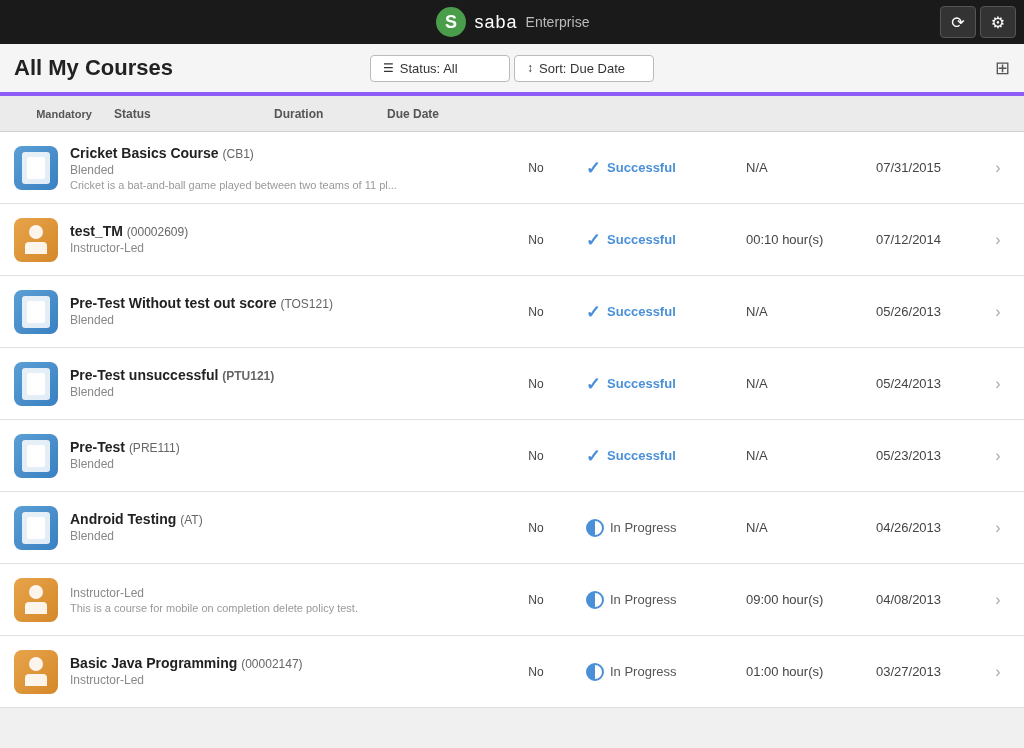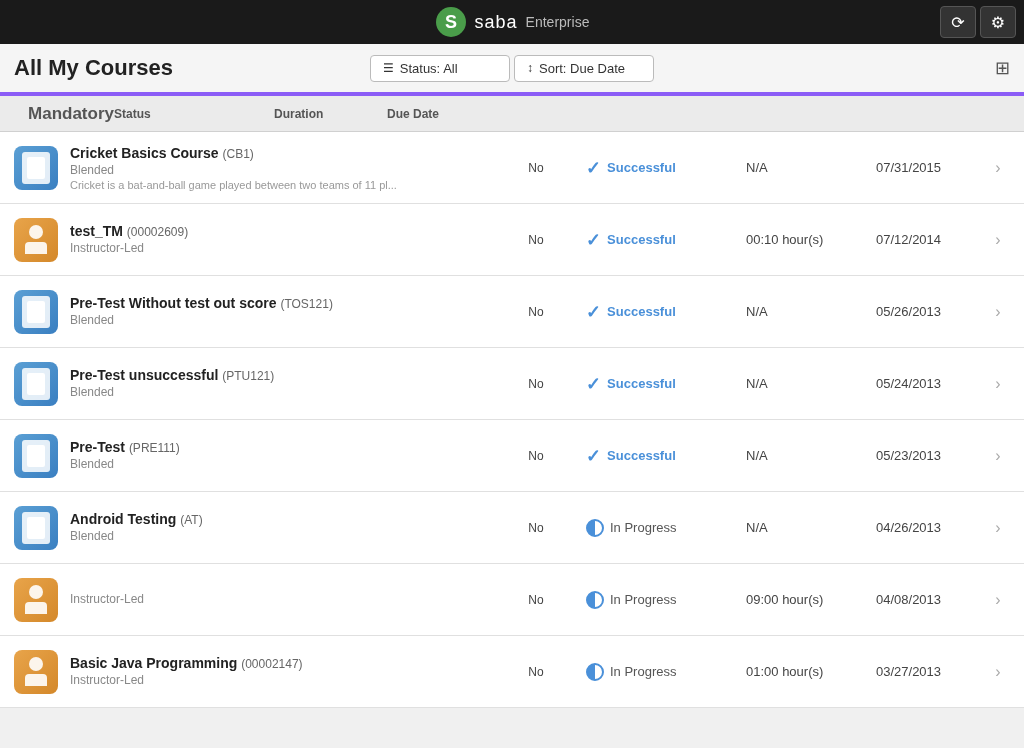--- a/index.html
+++ b/index.html
@@ -88,21 +88,21 @@
     
     .col-headers {
       background: #ebebeb;
       border-bottom: 1px solid #d0d0d0;
       display: flex;
       align-items: center;
       padding: 0 14px;
       height: 36px;
     }
     .col-course { flex: 1; font-size: 12px; font-weight: 600; color: #555; text-transform: none; }
-    .col-mandatory { width: 100px; font-size: 17px; font-weight: 600; color: #555; text-align: right; }
+    .col-mandatory { width: 100px; font-size: 11px; font-weight: 600; color: #555; text-align: center; }
     .col-status { width: 160px; font-size: 12px; font-weight: 600; color: #555; }
     .col-duration { width: 113px; font-size: 12px; font-weight: 600; color: #555; }
     .col-duedate { width: 110px; font-size: 12px; font-weight: 600; color: #555; }
     .col-arrow { width: 24px; }
 
     
     .course-list {
       background: #f0f0f0;
       overflow-y: auto;
       height: calc(748px - 44px - 52px - 36px);
@@ -330,21 +330,21 @@
       <div class="cell-duedate">05/26/2013</div>
       <div class="cell-arrow">›</div>
     </div>
     <div class="course-row">
       <div class="course-icon icon-blended">
       <div style="width:28px;height:32px;background:rgba(255,255,255,0.85);border-radius:3px;display:flex;align-items:center;justify-content:center;">
         <div style="width:18px;height:22px;background:white;border-radius:2px;border:2px solid rgba(255,255,255,0.5);"></div>
       </div>
       </div>
       <div class="course-info">
-        <div class="course-name"><strong>Pre-Test unsuccessful</strong> <span class="course-code" style="font-weight:400;color:#666;">(PTU121)</span></div>
+        <div class="course-name"><strong>Pre-Test unsuccessful</strong> <span class="course-code" style="font-weight:700;color:#666;">(PTU121)</span></div>
         <div class="course-type">Blended</div>
       </div>
       <div class="cell-mandatory">No</div>
       <div class="cell-status">
       <span class="status-check">✓</span>
       <span class="status-label-success">Successful</span>
       </div>
       <div class="cell-duration">N/A</div>
       <div class="cell-duedate">05/24/2013</div>
       <div class="cell-arrow">›</div>
@@ -389,20 +389,21 @@
     </div>
     <div class="course-row">
       <div class="course-icon icon-instructor">
       <div style="width:36px;height:36px;display:flex;flex-direction:column;align-items:center;justify-content:center;gap:3px;">
         <div style="width:14px;height:14px;background:rgba(255,255,255,0.9);border-radius:50%;"></div>
         <div style="width:22px;height:12px;background:rgba(255,255,255,0.9);border-radius:4px 4px 0 0;"></div>
       </div>
       </div>
       <div class="course-info">
         <div class="course-type">Instructor-Led</div>
+        <div class="course-desc">This is a course for mobile on completion delete policy test.</div>
       </div>
       <div class="cell-mandatory">No</div>
       <div class="cell-status">
       <div class="status-half"></div>
       <span class="status-label-progress">In Progress</span>
       </div>
       <div class="cell-duration">09:00 hour(s)</div>
       <div class="cell-duedate">04/08/2013</div>
       <div class="cell-arrow">›</div>
     </div>

